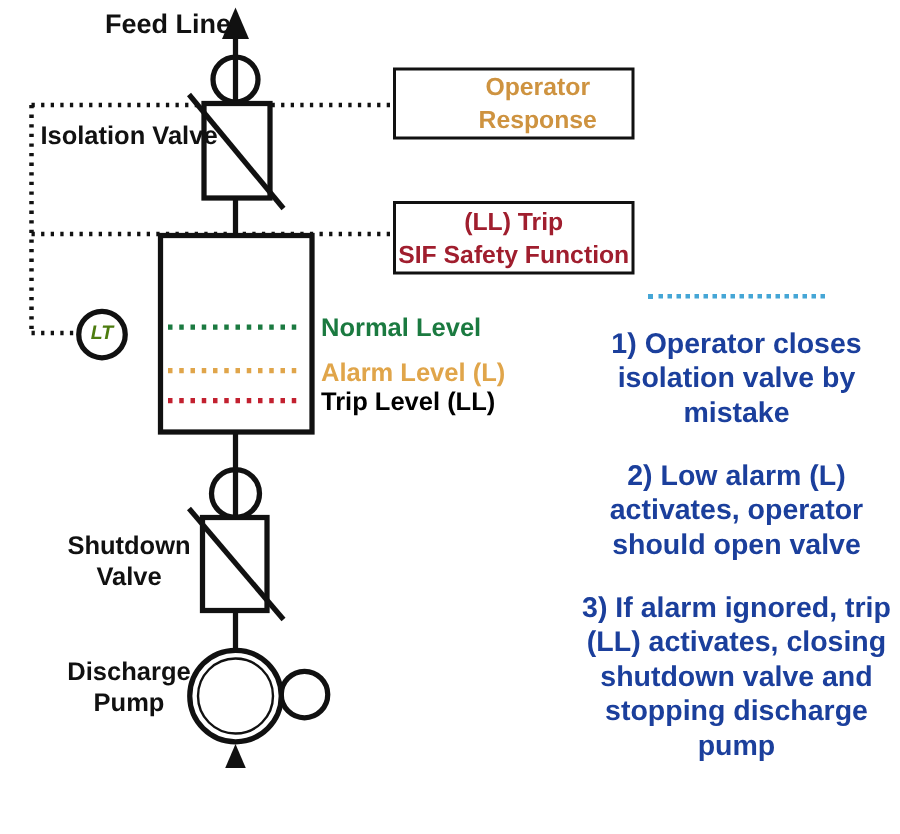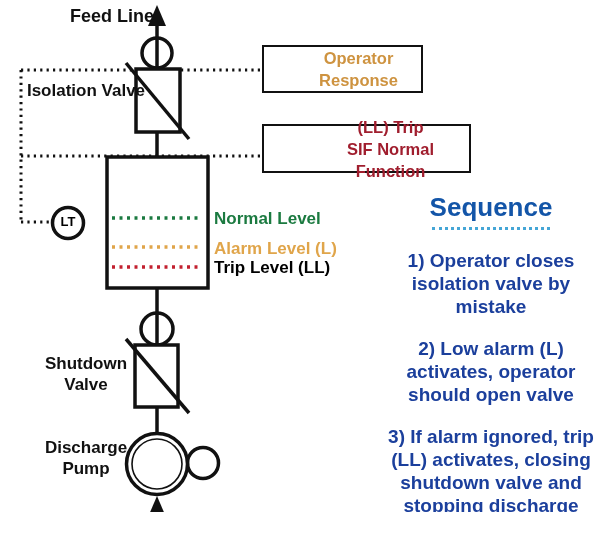--- a/index.html
+++ b/index.html
@@ -16,34 +16,34 @@
   .lvl{stroke-width:3.5;stroke-dasharray:3 4.5;fill:none;}
 
   .lbl{
     position:absolute;z-index:2;color:#111;font-weight:bold;
     font-size:17px;line-height:21px;text-align:center;
   }
   .lbl-left{left:26px;width:120px;}
   .feed{left:70px;top:6px;width:90px;font-size:18px;text-align:left;}
   .lt-txt{
     position:absolute;z-index:2;left:53px;top:214px;width:30px;
-    text-align:center;font-weight:bold;font-size:13px;color:#000000;
+    text-align:center;font-weight:bold;font-size:13px;color:#4d7c0f;font-style:italic;
   }
   .level-lbl{
     position:absolute;z-index:2;left:214px;width:160px;text-align:left;
     font-weight:bold;font-size:17px;line-height:19px;
   }
   .callout{
     position:absolute;z-index:2;left:262px;width:157px;
     border:2.5px solid #111;background:#fff;
     display:flex;flex-direction:column;justify-content:center;align-items:center;
     font-weight:bold;font-size:16.5px;line-height:22px;text-align:center;
   }
   .callout-alarm{top:45px;height:44px;}
-  .callout-trip{top:124px;height:45px;padding-left:48px;}
+  .callout-trip{top:134px;height:45px;}
 
   .sequence{
     position:absolute;z-index:2;left:388px;top:192px;width:206px;
     text-align:center;
   }
   .seq-title{margin:0;font-size:26px;font-weight:bold;color:#1355A8;}
   .seq-underline{
     width:118px;height:0;border-top:3px dotted #45A6D6;margin:4px auto 0;
   }
   .seq-step{
@@ -99,24 +99,23 @@
 
   <div class="level-lbl" style="top: 209px; color: rgb(27, 122, 64);">Normal Level</div>
   <div class="level-lbl" style="top: 239px; color: rgb(224, 165, 74);">Alarm Level (L)</div>
   <div class="level-lbl" style="top: 258px; color: #000000;">Trip Level (LL)</div>
 
   <div class="callout callout-alarm">
     <span style="color: rgb(206, 147, 64); margin-left: 32px;">Operator Response</span>
   </div>
   <div class="callout callout-trip">
     <span style="color: rgb(160, 30, 46);">(LL) Trip</span>
-    <span style="color: rgb(160, 30, 46);">SIF Normal Function</span>
+    <span style="color: rgb(160, 30, 46);">SIF Safety Function</span>
   </div>
 
   <div class="sequence">
-    <h2 class="seq-title" style="color: rgb(19, 85, 168);">Sequence</h2>
     <div class="seq-underline"></div>
     <p class="seq-step" style="color: rgb(27, 63, 156); text-align: center;">1) Operator closes isolation valve by mistake</p>
     <p class="seq-step" style="color: rgb(27, 63, 156);">2) Low alarm (L) activates, operator should open valve</p>
     <p class="seq-step" style="color: rgb(27, 63, 156);">3) If alarm ignored, trip (LL) activates, closing shutdown valve and stopping discharge pump</p>
   </div>
 
 </div>
 
 </body></html>

